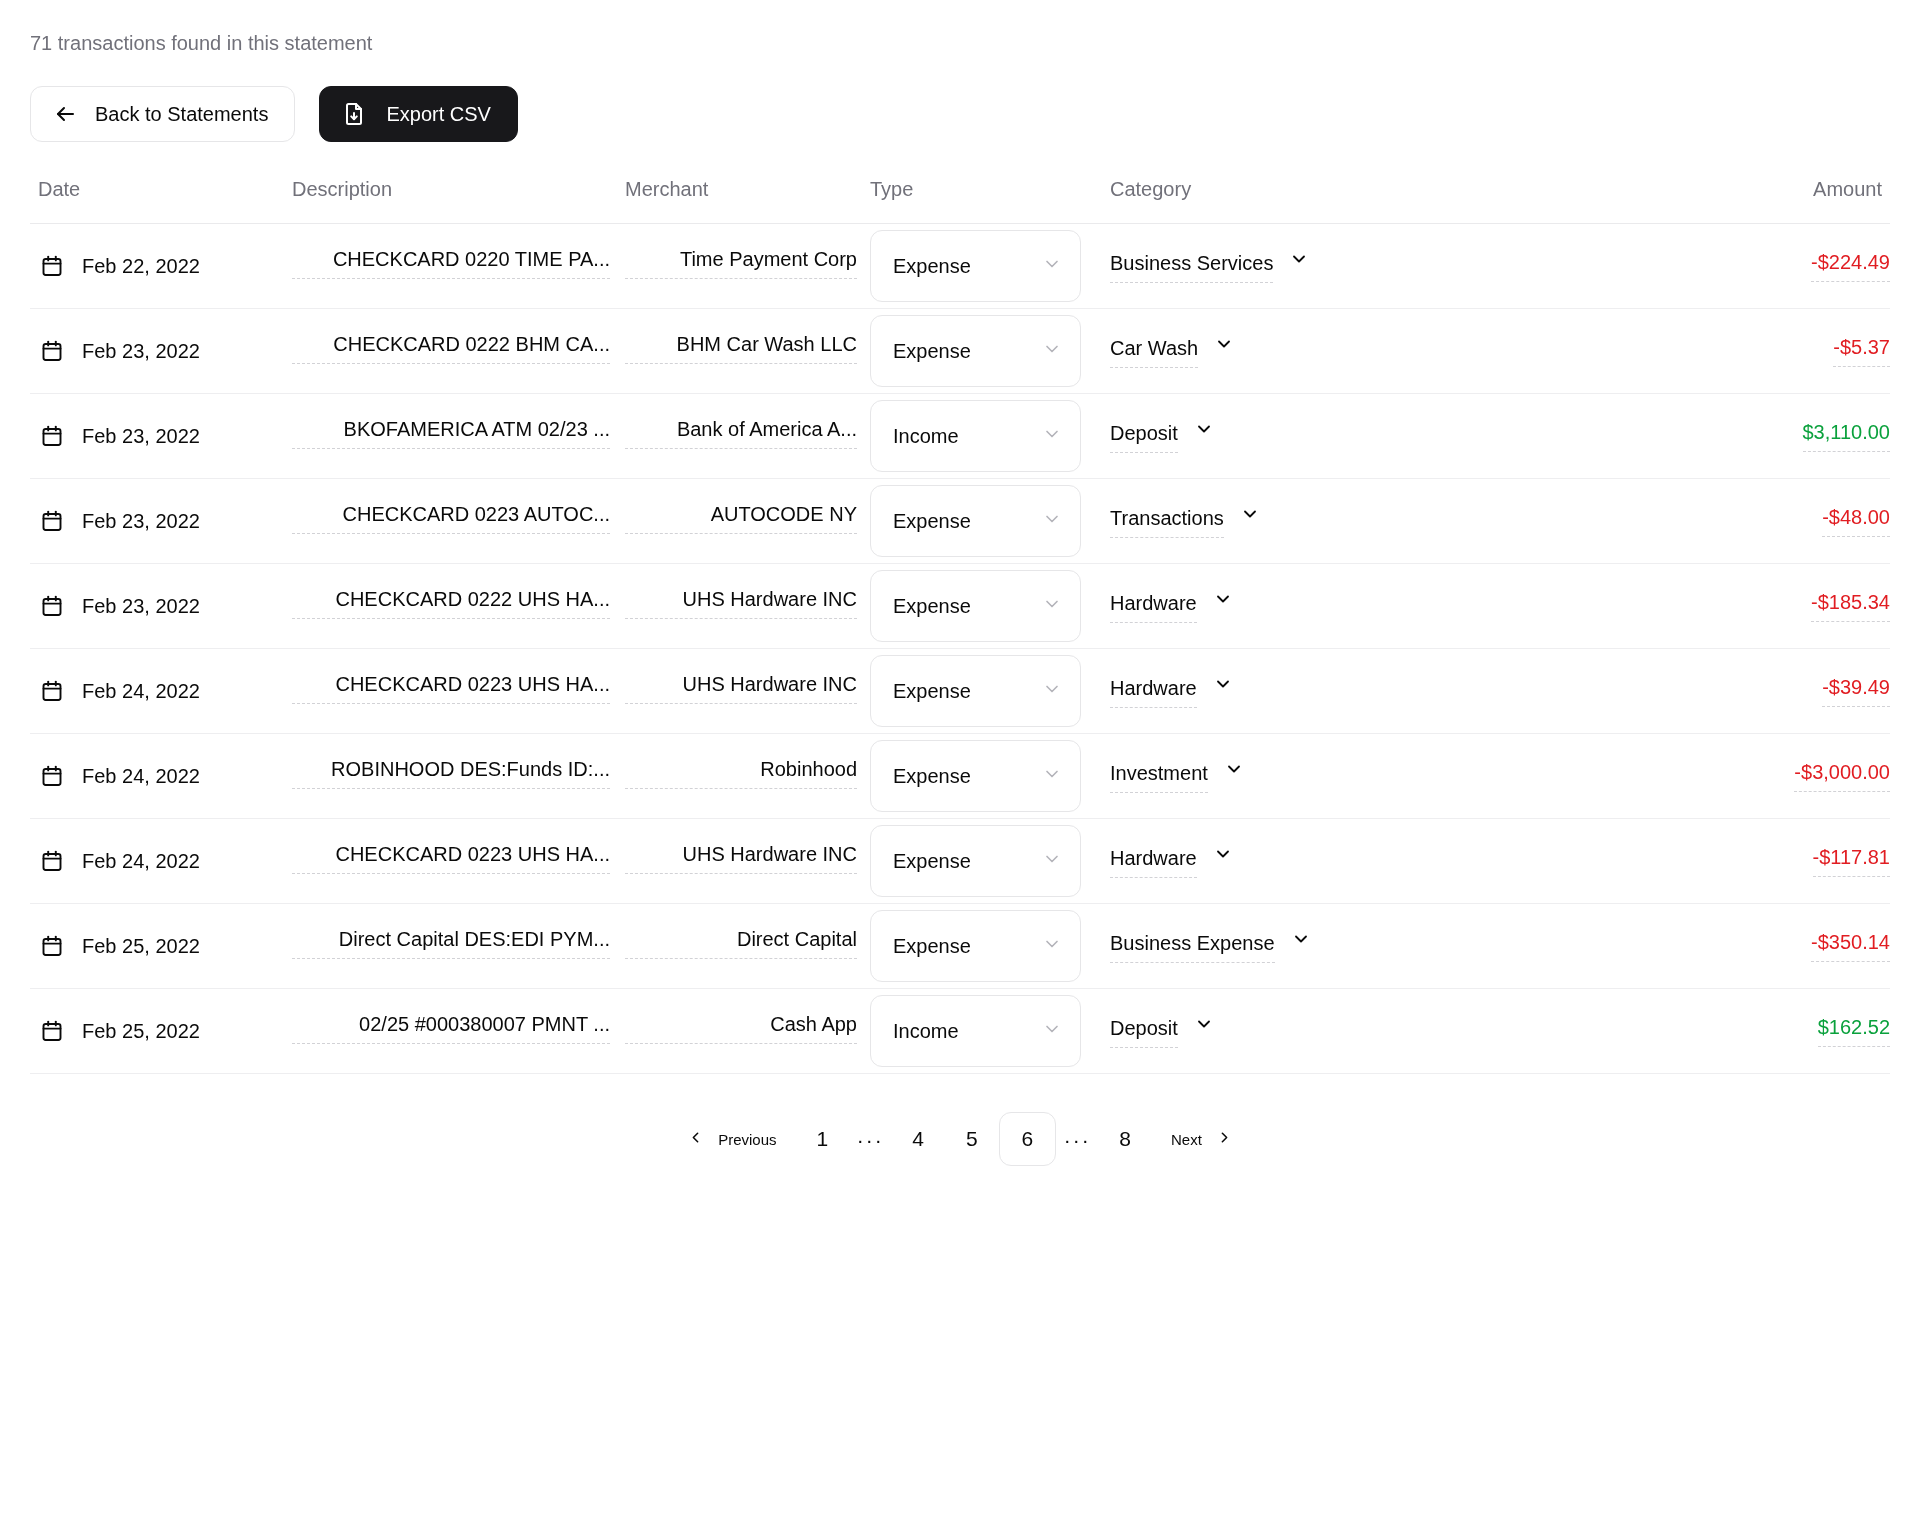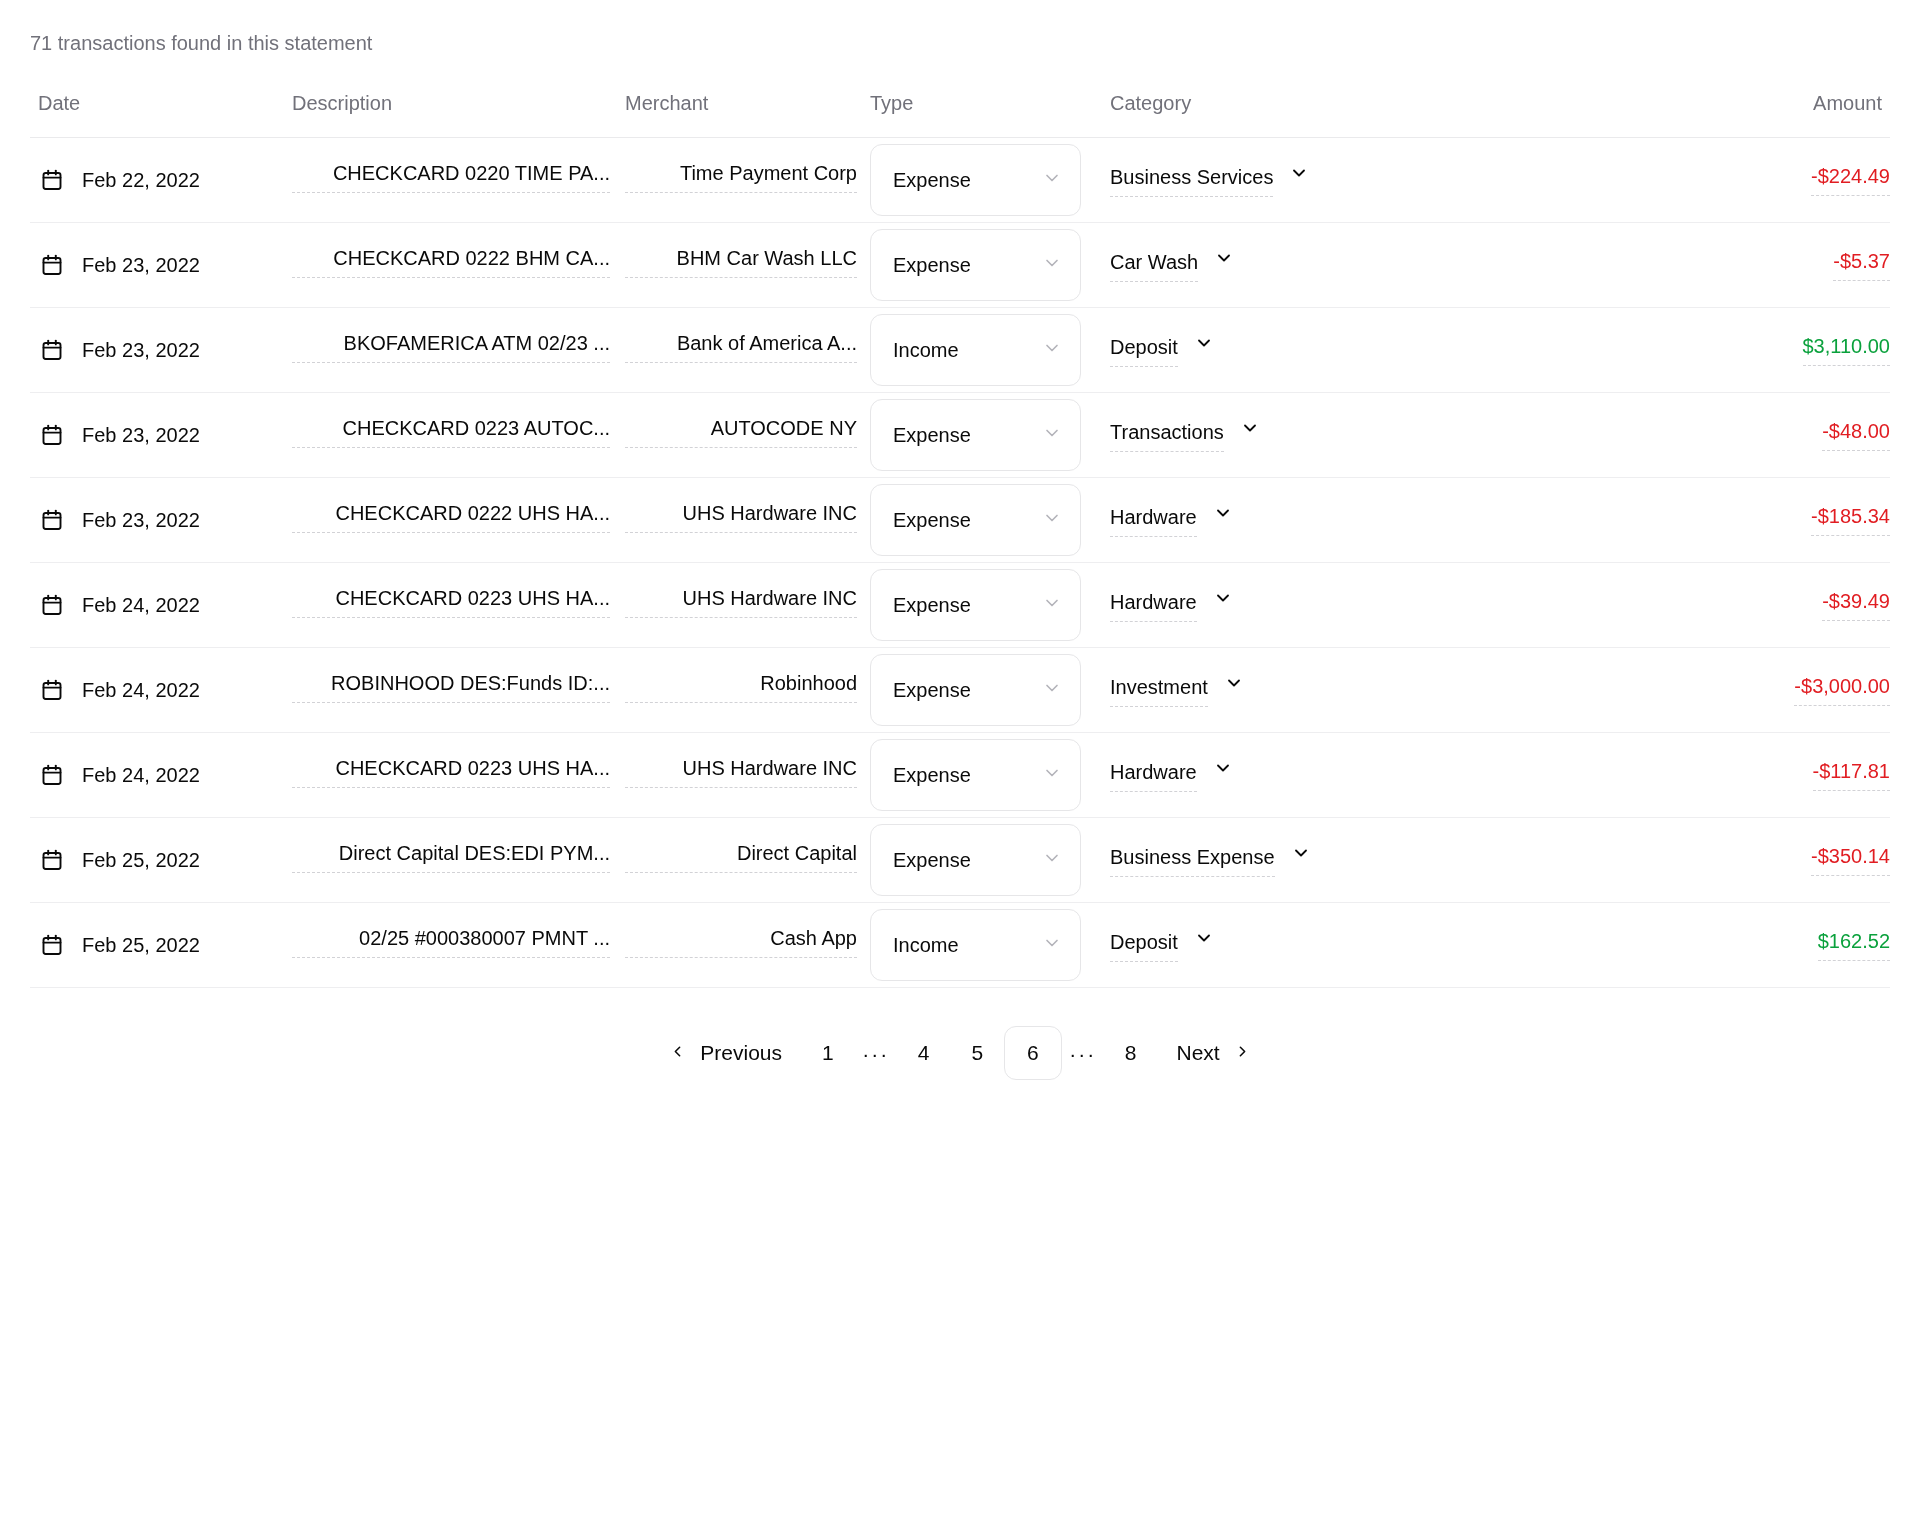--- a/index.html
+++ b/index.html
@@ -175,21 +175,21 @@
     display: flex;
     align-items: center;
     justify-content: center;
     gap: 0;
     margin-top: 38px;
   }
   .pg-btn {
     display: inline-flex;
     align-items: center;
     gap: 14px;
-    font-size: 21px;
+    font-size: 15px;
     color: #0a0a0a;
     padding: 12px 18px;
     border-radius: 10px;
     cursor: pointer;
     user-select: none;
     background: transparent;
     border: 1px solid transparent;
   }
   .pg-num {
     display: inline-flex;
@@ -224,20 +224,43 @@
   }
 </style>
 </head>
 <body>
 
 <div class="page">
 
   <div class="header">
     <div class="page-subtitle">71 transactions found in this statement</div>
 
+    <div class="actions">
+      <div class="btn btn-secondary">
+        <span>
+          <svg width="24" height="24" viewBox="0 0 24 24" fill="none" stroke="#0a0a0a" stroke-width="2" stroke-linecap="round" stroke-linejoin="round">
+            <line x1="20" y1="12" x2="5" y2="12"></line>
+            <polyline points="11 18 5 12 11 6"></polyline>
+          </svg>
+        </span>
+        <span>Back to Statements</span>
+      </div>
+
+      <div class="btn btn-primary">
+        <span>
+          <svg width="24" height="24" viewBox="0 0 24 24" fill="none" stroke="#ffffff" stroke-width="2" stroke-linecap="round" stroke-linejoin="round">
+            <path d="M14 2H6.5A1.5 1.5 0 0 0 5 3.5v17A1.5 1.5 0 0 0 6.5 22h11a1.5 1.5 0 0 0 1.5-1.5V7z"></path>
+            <polyline points="14 2 14 7 19 7"></polyline>
+            <line x1="12" y1="11" x2="12" y2="17"></line>
+            <polyline points="9.2 14.4 12 17.2 14.8 14.4"></polyline>
+          </svg>
+        </span>
+        <span>Export CSV</span>
+      </div>
+    </div>
   </div>
 
   <div class="table-wrap">
     <table class="txn">
       <colgroup>
         <col class="c-date">
           <col class="c-desc">
           <col class="c-merch">
         <col class="c-type">
           <col class="c-cat">

